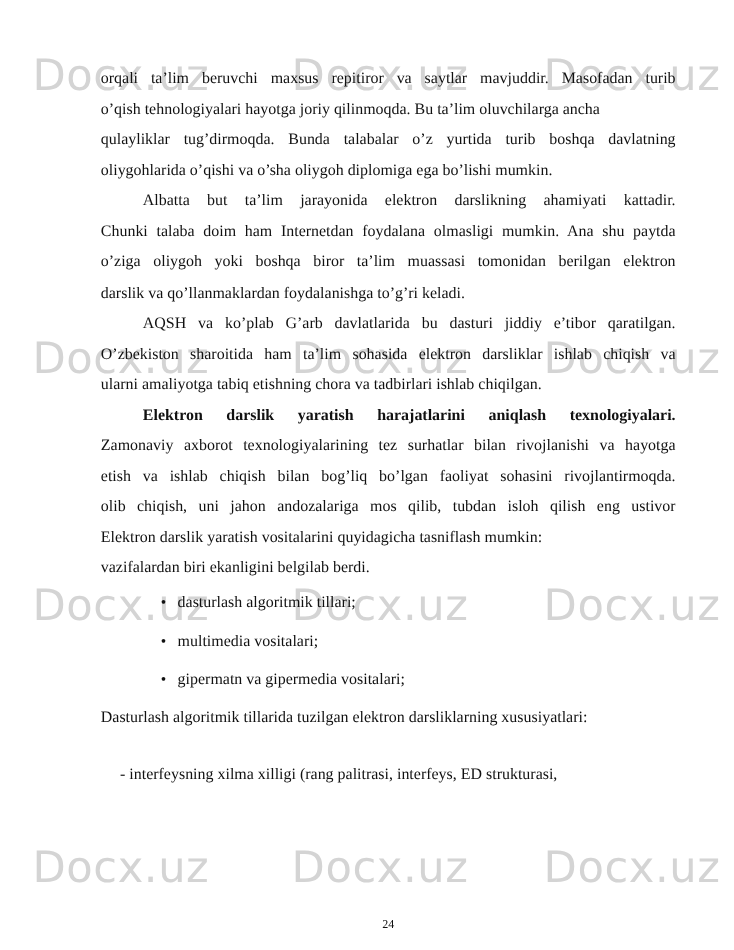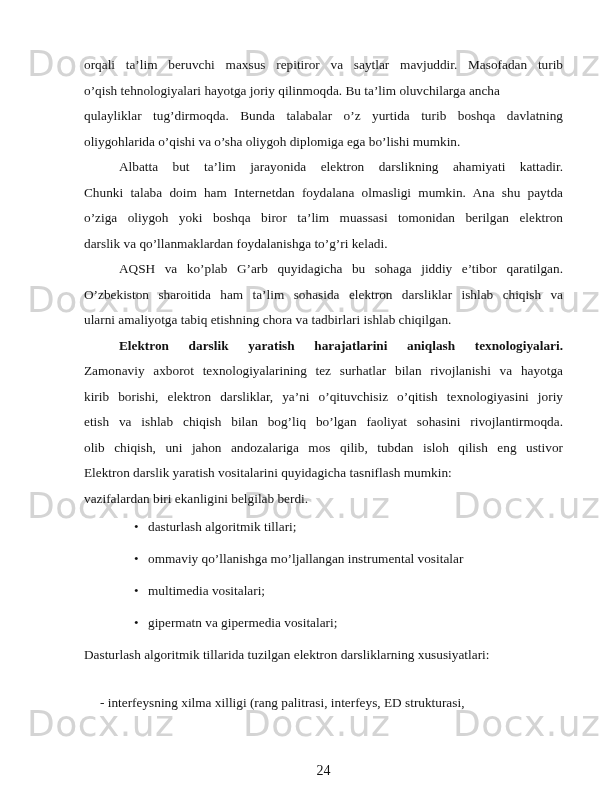--- a/index.html
+++ b/index.html
@@ -55,21 +55,21 @@
     font-size:13px;
   }
   .p6{margin-top:3px;}
   .p7{margin-top:22px;text-indent:16px;}
   .page-number{
     position:absolute;
     left:84px;top:763px;
     width:479px;
     text-align:center;
     z-index:1;
-    font-size:14px;
+    font-size:10px;
     line-height:16px;
   }
 </style>
 </head>
 <body>
 
 <div class="page">
 
   <div class="wm-layer">
     <span class="wm" style="left: 27px; top: 46px; color: rgb(212, 212, 212);">Docx.uz</span>
@@ -91,38 +91,34 @@
     <div class="line just">orqali ta’lim beruvchi maxsus repitiror va saytlar mavjuddir. Masofadan turib</div>
     <div class="line">o’qish tehnologiyalari hayotga joriy qilinmoqda. Bu ta’lim oluvchilarga ancha</div>
     <div class="line just">qulayliklar tug’dirmoqda. Bunda talabalar o’z yurtida turib boshqa davlatning</div>
     <div class="line">oliygohlarida o’qishi va o’sha oliygoh diplomiga ega bo’lishi mumkin.</div>
 
     <div class="line just ind">Albatta but ta’lim jarayonida elektron darslikning ahamiyati kattadir.</div>
     <div class="line just">Chunki talaba doim ham Internetdan foydalana olmasligi mumkin. Ana shu paytda</div>
     <div class="line just">o’ziga oliygoh yoki boshqa biror ta’lim muassasi tomonidan berilgan elektron</div>
     <div class="line">darslik va qo’llanmaklardan foydalanishga to’g’ri keladi.</div>
 
-    <div class="line just ind">AQSH va ko’plab G’arb quyidagicha bu sohaga jiddiy e’tibor qaratilgan.</div>
+    <div class="line just ind">AQSH va ko’plab G’arb davlatlarida bu dasturi jiddiy e’tibor qaratilgan.</div>
     <div class="line just">O’zbekiston sharoitida ham ta’lim sohasida elektron darsliklar ishlab chiqish va</div>
     <div class="line">ularni amaliyotga tabiq etishning chora va tadbirlari ishlab chiqilgan.</div>
 
     <div class="line just ind bold">Elektron darslik yaratish harajatlarini aniqlash texnologiyalari.</div>
     <div class="line just">Zamonaviy axborot texnologiyalarining tez surhatlar bilan rivojlanishi va hayotga</div>
-    <div class="line just">kirib borishi, elektron darsliklar, ya’ni o’qituvchisiz o’qitish texnologiyasini joriy</div>
     <div class="line just">etish va ishlab chiqish bilan bog’liq bo’lgan faoliyat sohasini rivojlantirmoqda.</div>
     <div class="line just">olib chiqish, uni jahon andozalariga mos qilib, tubdan isloh qilish eng ustivor</div>
     <div class="line">Elektron darslik yaratish vositalarini quyidagicha tasniflash mumkin:</div>
 
     <div class="line">vazifalardan biri ekanligini belgilab berdi.</div>
 
     <div class="bullet">
       <span class="dot">•</span><span>dasturlash algoritmik tillari;</span>
-    </div>
-    <div class="bullet">
-      <span class="dot">•</span><span>ommaviy qo’llanishga mo’ljallangan instrumental vositalar</span>
     </div>
     <div class="bullet">
       <span class="dot">•</span><span>multimedia vositalari;</span>
     </div>
     <div class="bullet">
       <span class="dot">•</span><span>gipermatn va gipermedia vositalari;</span>
     </div>
 
     <div class="line p6">Dasturlash algoritmik tillarida tuzilgan elektron darsliklarning xususiyatlari:</div>
 

